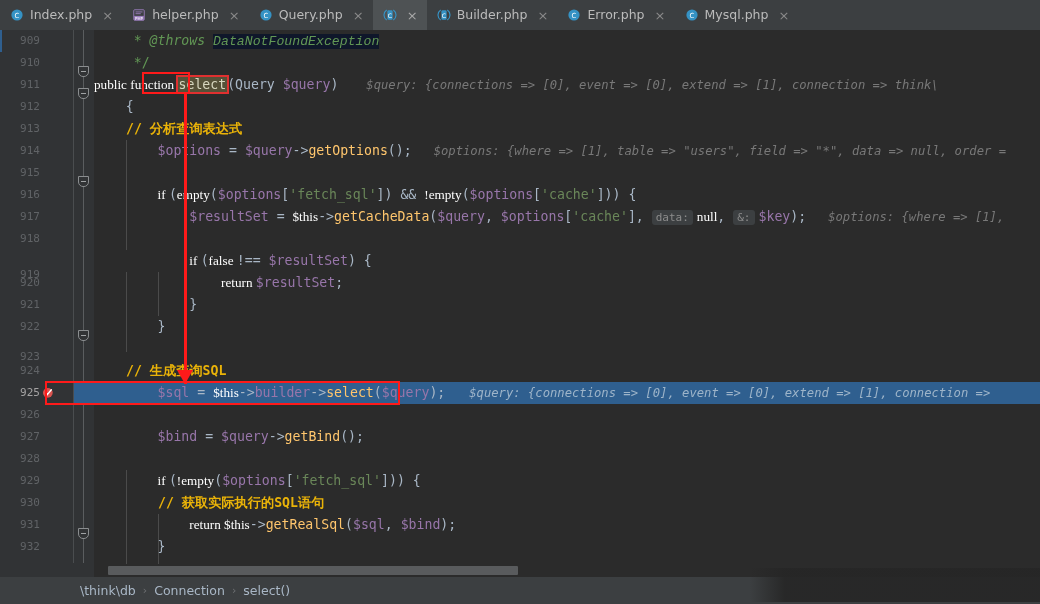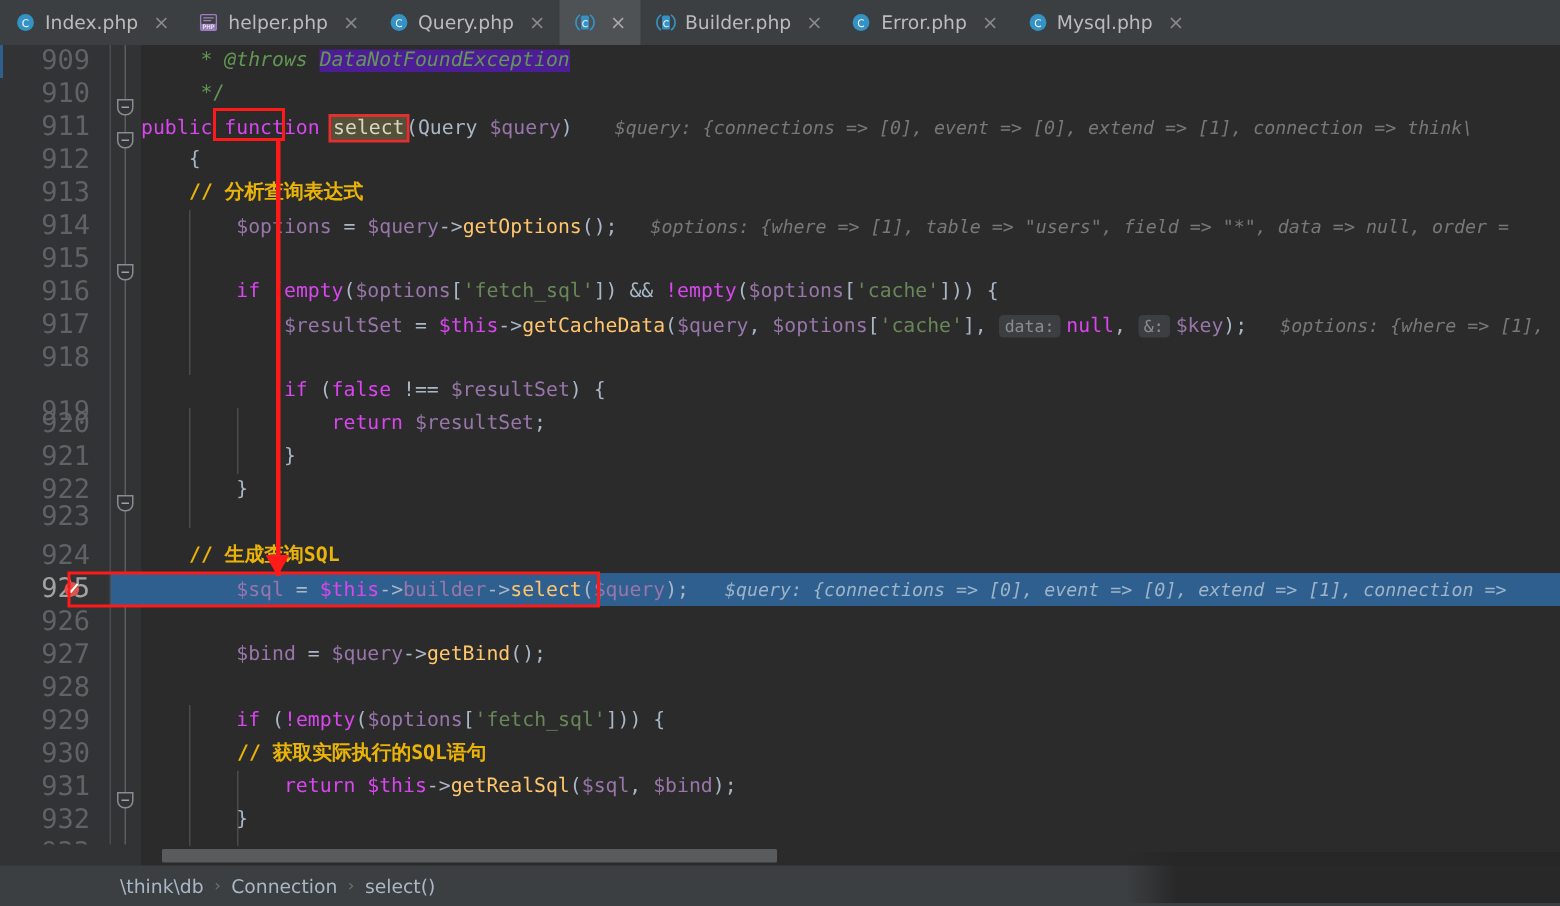--- a/index.html
+++ b/index.html
@@ -51,45 +51,45 @@
     position:absolute;left:74px;top:0;width:20px;height:534px;background:#313335;
   }
   .fold-line{
     position:absolute;left:83px;top:0;width:1px;height:534px;background:#5a5d5f;
   }
   .left-stripe{
     position:absolute;left:0;top:0;width:2px;height:22px;background:#2f5f8f;
   }
   .lineno{
     position:absolute;left:0;width:60px;height:22px;line-height:22px;
-    text-align:right;font-family:"DejaVu Sans Mono","Liberation Mono",monospace;
-    font-size:18px;color:#606366;
+    text-align:center;font-family:"DejaVu Sans Mono","Liberation Mono",monospace;
+    font-size:11px;color:#606366;
   }
   .lineno.cur{color:#a4a3a3;}
   .code{
     position:absolute;left:94px;height:22px;line-height:22px;
     font-family:"DejaVu Sans Mono","Liberation Mono",monospace;
     font-size:13.2px;white-space:pre;color:#a9b7c6;
   }
   .hlbar{
     position:absolute;left:94px;top:0;width:946px;height:22px;background:#2f5f8f;
   }
   .hlbar-left{
     position:absolute;left:74px;top:0;width:20px;height:22px;background:#2f5f8f;
   }
 
   
-  .kw{color:#d946ef;}
+  .kw{color:#ffffff;font-family:Liberation Serif, serif;}
   .fn{color:#ffc66d;}
   .var{color:#9876aa;}
   .str{color:#6a8759;}
   .com{color:#eab308;font-weight:bold;}
   .doc{color:#629755;}
   .doctag{color:#629755;font-style:italic;}
-  .docval{color:#629755;font-style:italic;background:#4c1d95;}
+  .docval{color:#629755;font-style:italic;background:#0f172a;font-family:Liberation Mono, monospace;}
   .pln{color:#a9b7c6;}
   .hint{color:#787878;font-style:italic;font-size:12.2px;}
   .phint{
     background:#3c3f41;color:#8c8c8c;border-radius:3px;
     padding:1px 4px;font-size:11px;font-style:normal;
   }
   .sel-box{
     outline:2px solid #e03030;background:#555138;color:#d8d8c0;
     padding:0 1px;
   }
@@ -263,21 +263,21 @@
       <div class="lineno" style="top:88px;">913</div>
       <div class="lineno" style="top:110px;">914</div>
       <div class="lineno" style="top:132px;">915</div>
       <div class="lineno" style="top:154px;">916</div>
       <div class="lineno" style="top:176px;">917</div>
       <div class="lineno" style="top:198px;">918</div>
       <div class="lineno" style="top:214px;margin-top:20px;">919</div>
       <div class="lineno" style="top:242px;">920</div>
       <div class="lineno" style="top:264px;">921</div>
       <div class="lineno" style="top:286px;">922</div>
-      <div class="lineno" style="top:304px;">923</div>
+      <div class="lineno" style="top:316px;">923</div>
       <div class="lineno" style="top:330px;">924</div>
       <div class="lineno cur" style="top:352px;">925</div>
       <div class="lineno" style="top:374px;">926</div>
       <div class="lineno" style="top:396px;">927</div>
       <div class="lineno" style="top:418px;">928</div>
       <div class="lineno" style="top:440px;">929</div>
       <div class="lineno" style="top:462px;">930</div>
       <div class="lineno" style="top:484px;">931</div>
       <div class="lineno" style="top:506px;">932</div>
       <div class="lineno" style="top:528px;">933</div>

